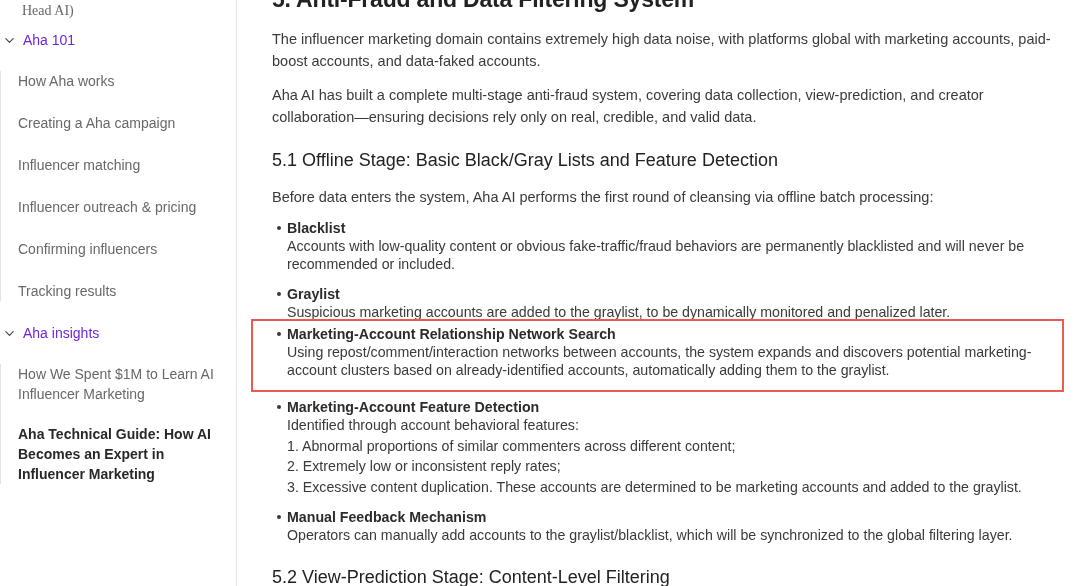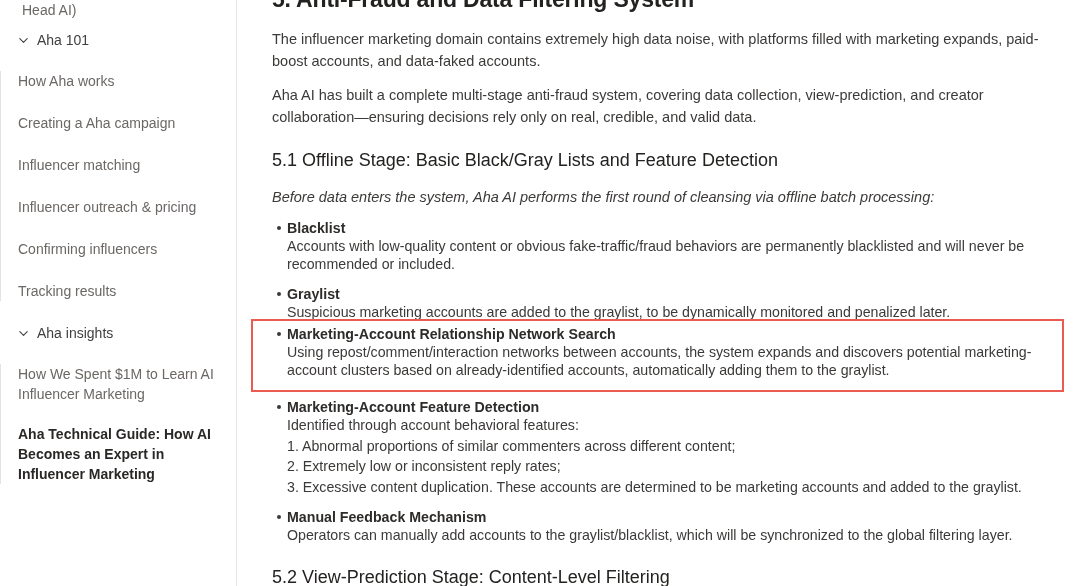--- a/index.html
+++ b/index.html
@@ -26,28 +26,29 @@
     font-size: 14px;
     color: #6b6764;
     padding: 1px 10px 0 0;
   }
   .side-cutoff {
     padding-left: 22px;
     line-height: 19px;
     margin: 0 0 10px 0;
     white-space: nowrap;
     cursor: pointer;
+    font-family: Liberation Serif, serif;
   }
   .side-group {
     display: flex;
     align-items: center;
     gap: 8px;
-    padding-left: 18px;
+    padding-left: 4px;
     line-height: 20px;
-    color: #404040;
+    color: #6d28d9;
     cursor: pointer;
   }
   .side-group .chev {
     width: 11px;
     height: 11px;
     flex: 0 0 11px;
     display: inline-flex;
   }
   .side-children {
     margin: 21px 0 22px 0;
@@ -89,21 +90,21 @@
   }
   .content p.p2 { margin-top: 12px; }
   .content h3 {
     margin: 21px 0 0 0;
     font-size: 18px;
     line-height: 22px;
     font-weight: 400;
     color: #232220;
   }
   .content h3.h3-bottom { margin-top: 22px; }
-  .lead { margin-top: 15px; font-style: italic; }
+  .lead { margin-top: 15px; }
 
   ul.bullets {
     list-style: none;
     margin: 11px 0 0 0;
     padding: 0;
     font-size: 14.2px;
   }
   ul.bullets li {
     position: relative;
     padding-left: 15px;
@@ -174,21 +175,21 @@
       <div class="side-sub multiline">How We Spent $1M to Learn AI Influencer Marketing</div>
       <div class="side-sub multiline active">Aha Technical Guide: How AI Becomes an Expert in Influencer Marketing</div>
     </div>
 
   </aside>
 
   <main class="content">
 
     <h2>5. Anti-Fraud and Data Filtering System</h2>
 
-    <p>The influencer marketing domain contains extremely high data noise, with platforms filled with marketing expands, paid-boost accounts, and data-faked accounts.</p>
+    <p>The influencer marketing domain contains extremely high data noise, with platforms global with marketing accounts, paid-boost accounts, and data-faked accounts.</p>
 
     <p class="p2">Aha AI has built a complete multi-stage anti-fraud system, covering data collection, view-prediction, and creator collaboration—ensuring decisions rely only on real, credible, and valid data.</p>
 
     <h3>5.1 Offline Stage: Basic Black/Gray Lists and Feature Detection</h3>
 
     <p class="lead">Before data enters the system, Aha AI performs the first round of cleansing via offline batch processing:</p>
 
     <ul class="bullets">
 
       <li>

